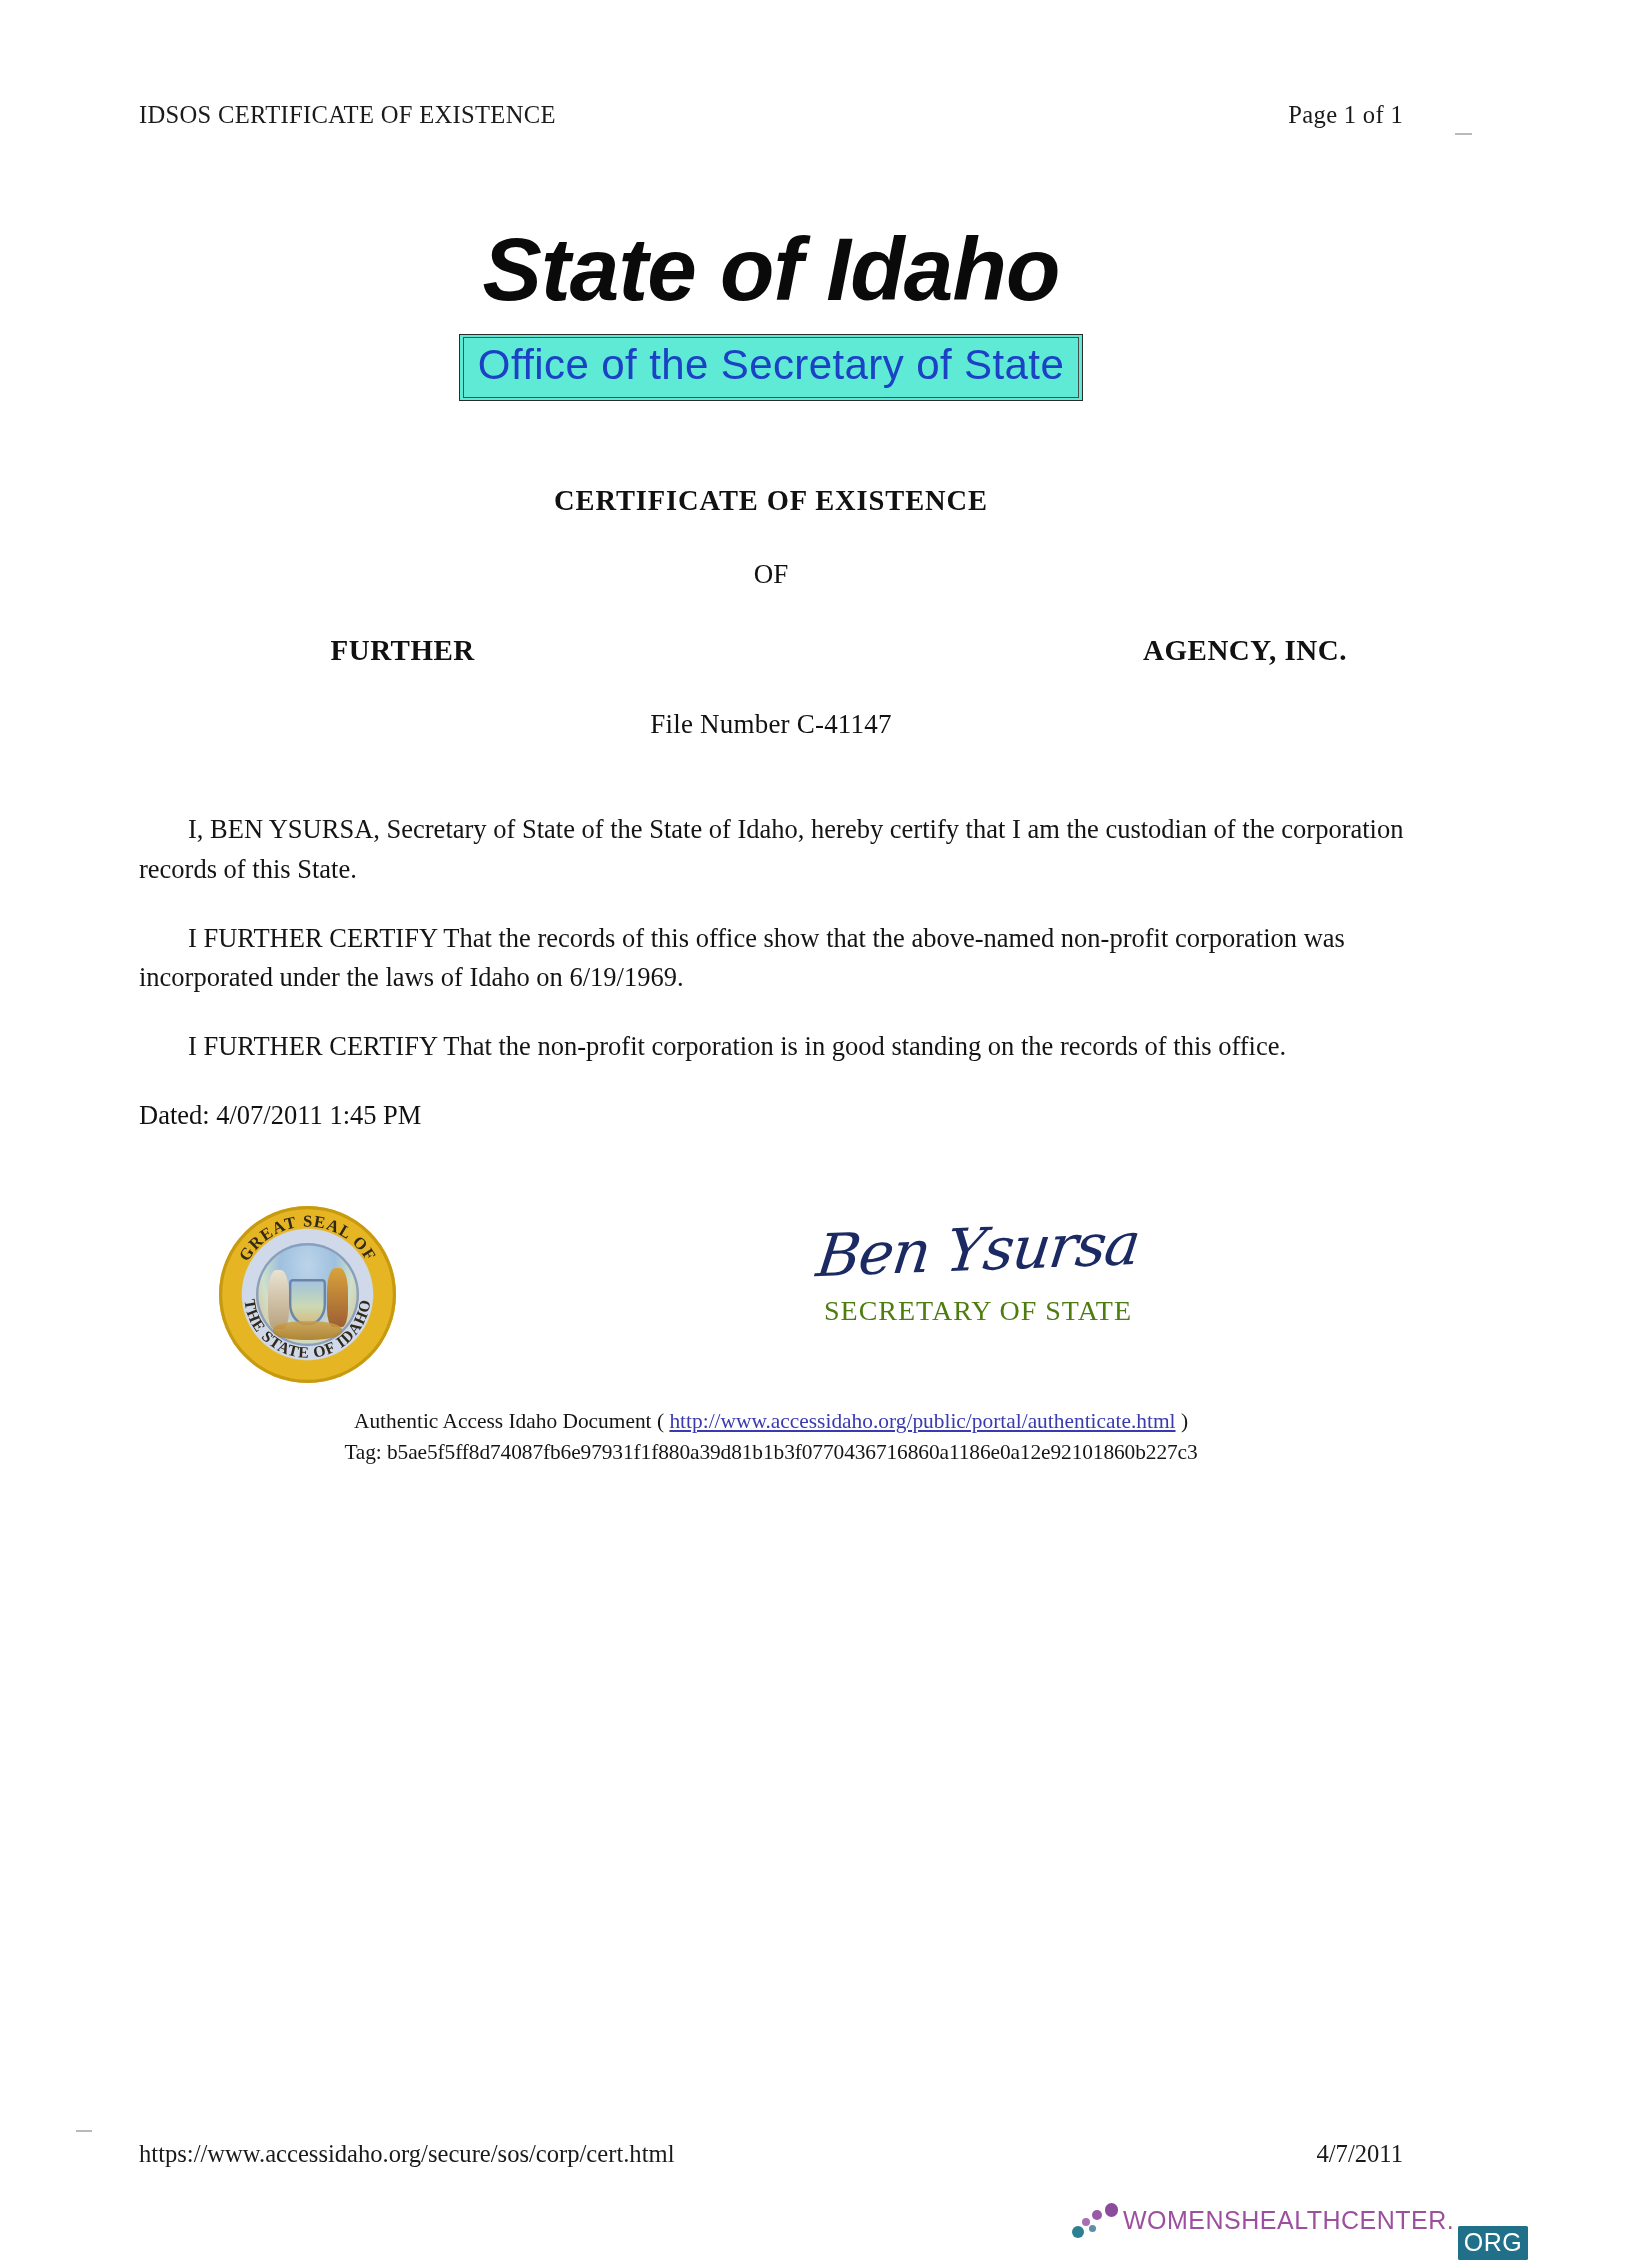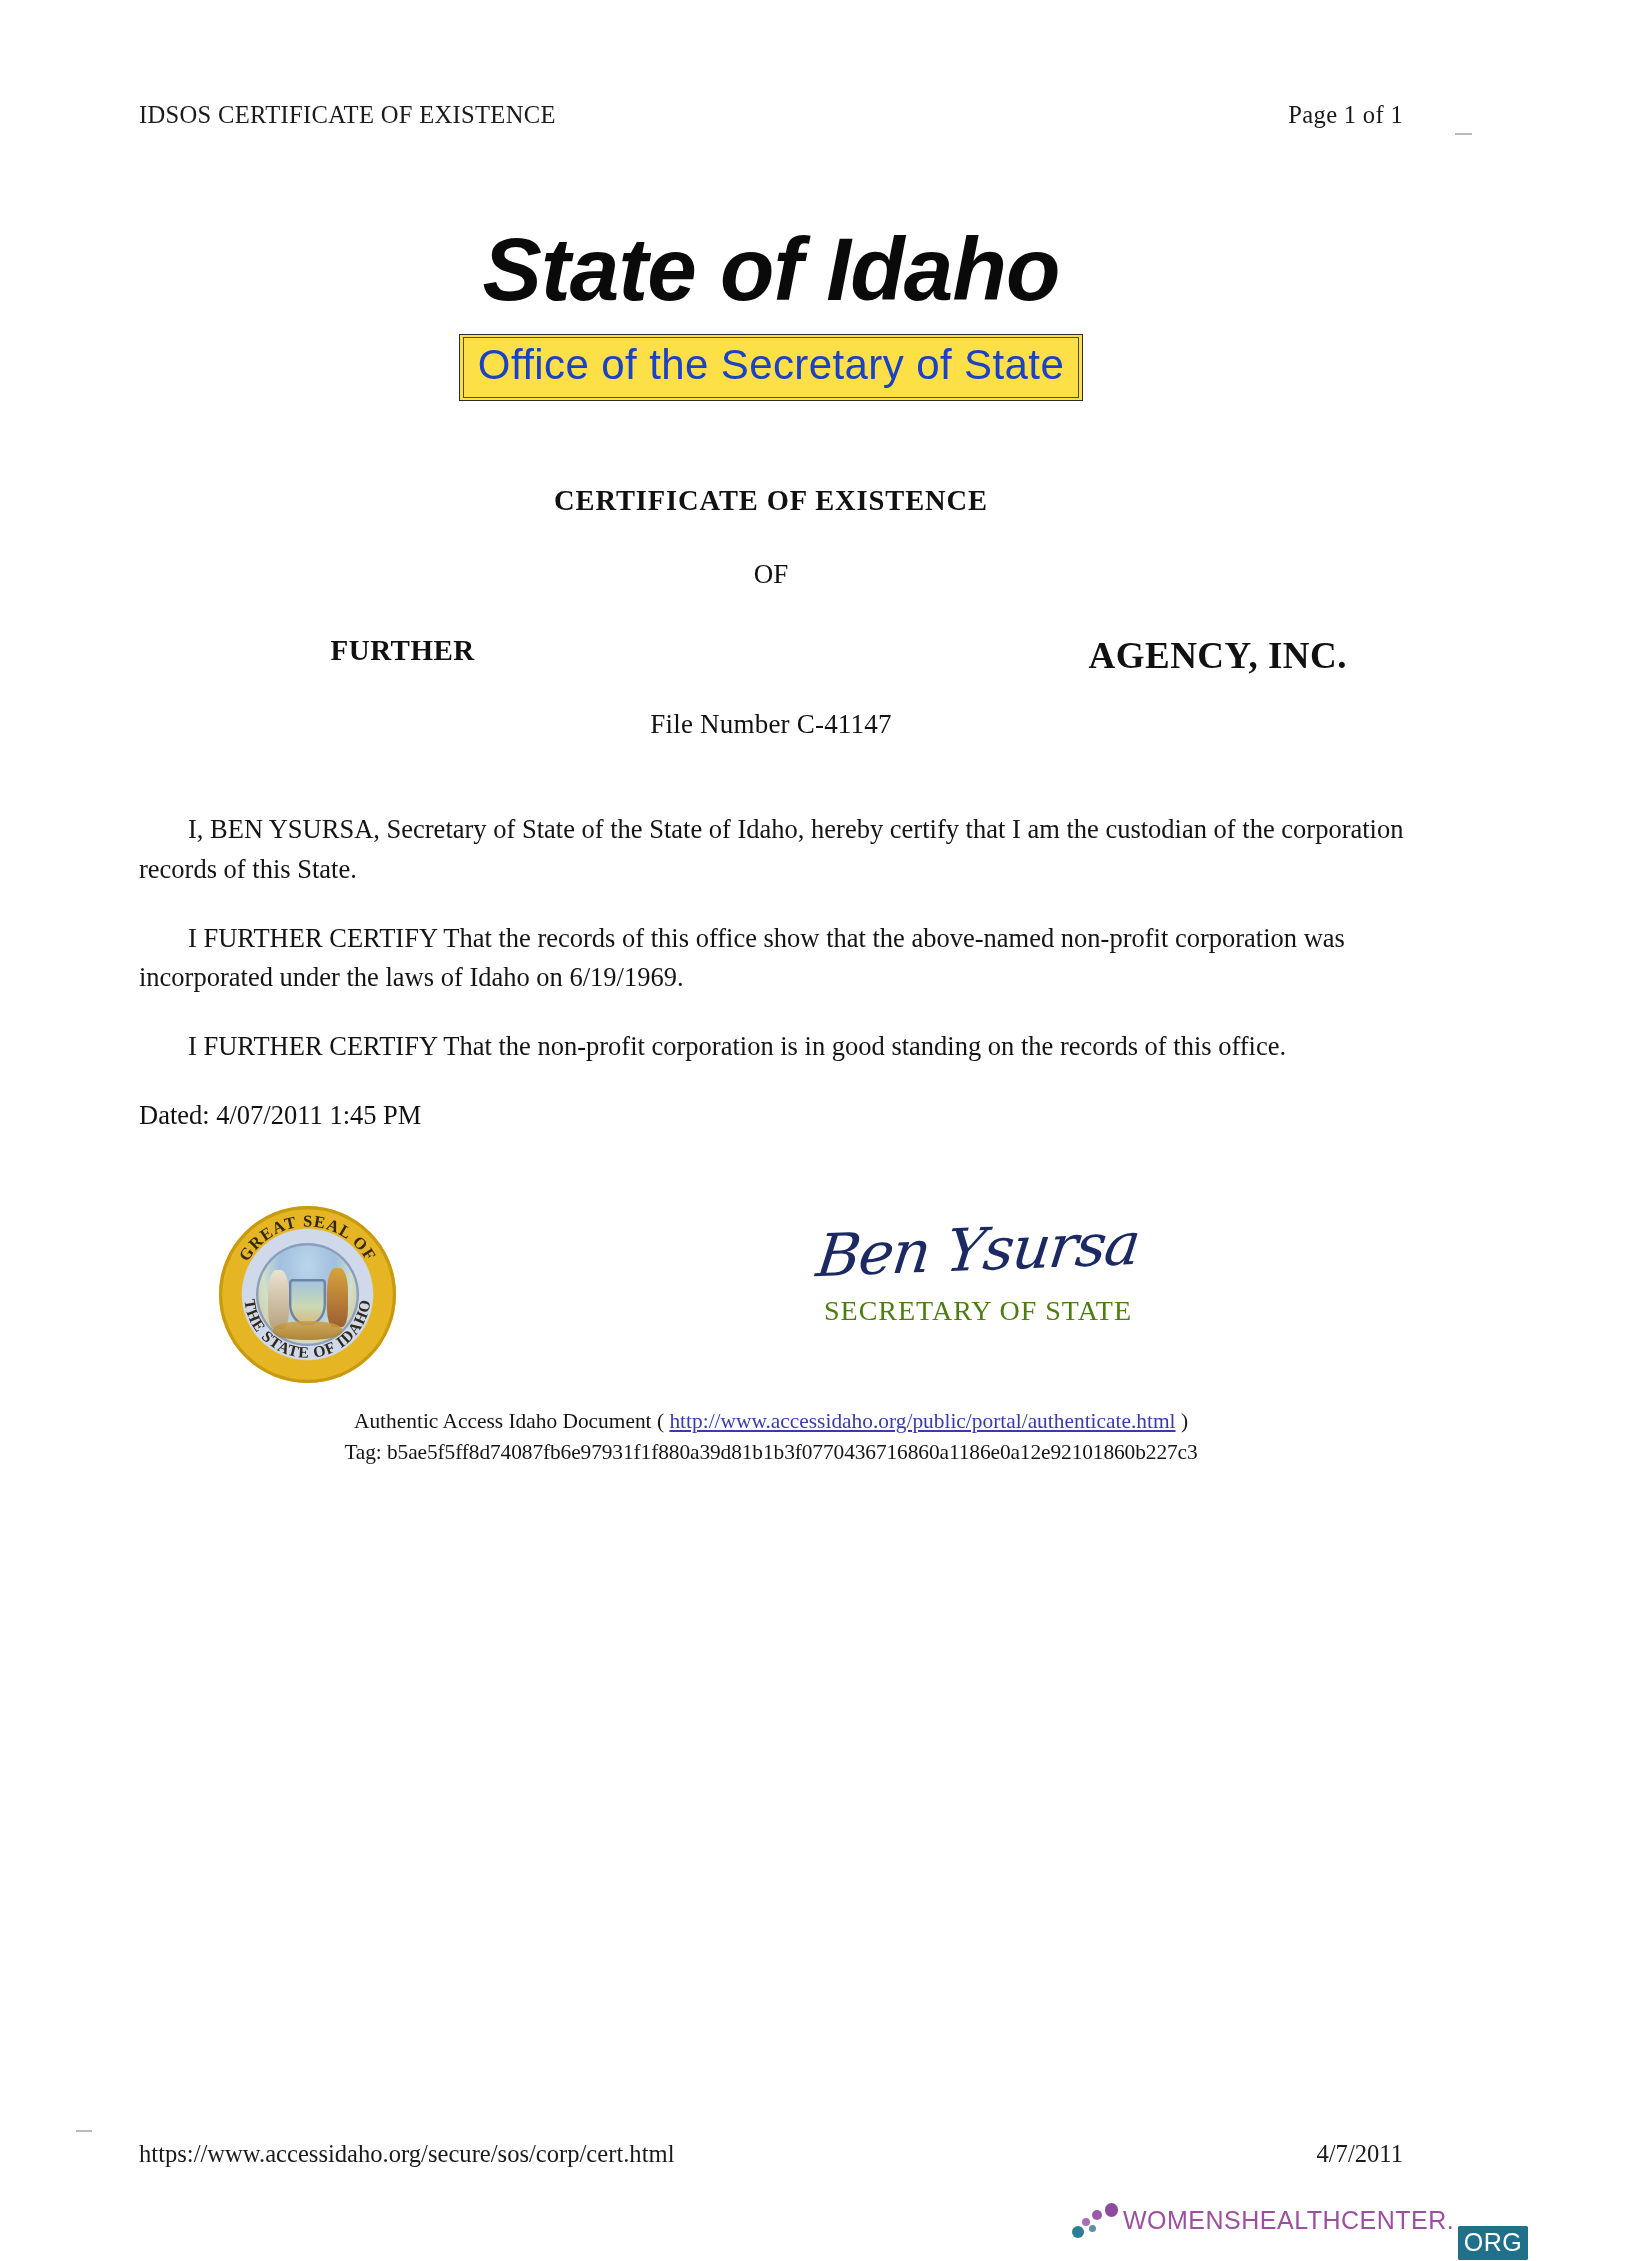--- a/index.html
+++ b/index.html
@@ -60,21 +60,21 @@
     font-size: 89px;
     letter-spacing: -0.8px;
     line-height: 1.05;
     color: #0a0a0a;
   }
   .office-box {
     display: inline-block;
     margin-top: 17.4px;
     padding: 2.4px;
     border: 1.6px solid #2b2b2b;
-    background: #fde047;
+    background: #5eead4;
   }
   .office-box-inner {
     border: 1.6px solid #4a4a4a;
     padding: 4.8px 14.3px 9.5px 14.3px;
   }
   .office-text {
     font-family: "Liberation Sans", "DejaVu Sans", sans-serif;
     font-size: 42px;
     font-weight: normal;
     color: #1b41c4;
@@ -117,21 +117,21 @@
     top: 0;
     font-size: 29px;
     font-weight: bold;
     letter-spacing: 0.5px;
     white-space: nowrap;
   }
   .entity-right {
     position: absolute;
     right: 0;
     top: 0;
-    font-size: 37px;
+    font-size: 29px;
     font-weight: bold;
     letter-spacing: 0.5px;
     white-space: nowrap;
   }
   .file-number {
     position: absolute;
     top: 709px;
     left: 0;
     right: 0;
     text-align: center;

